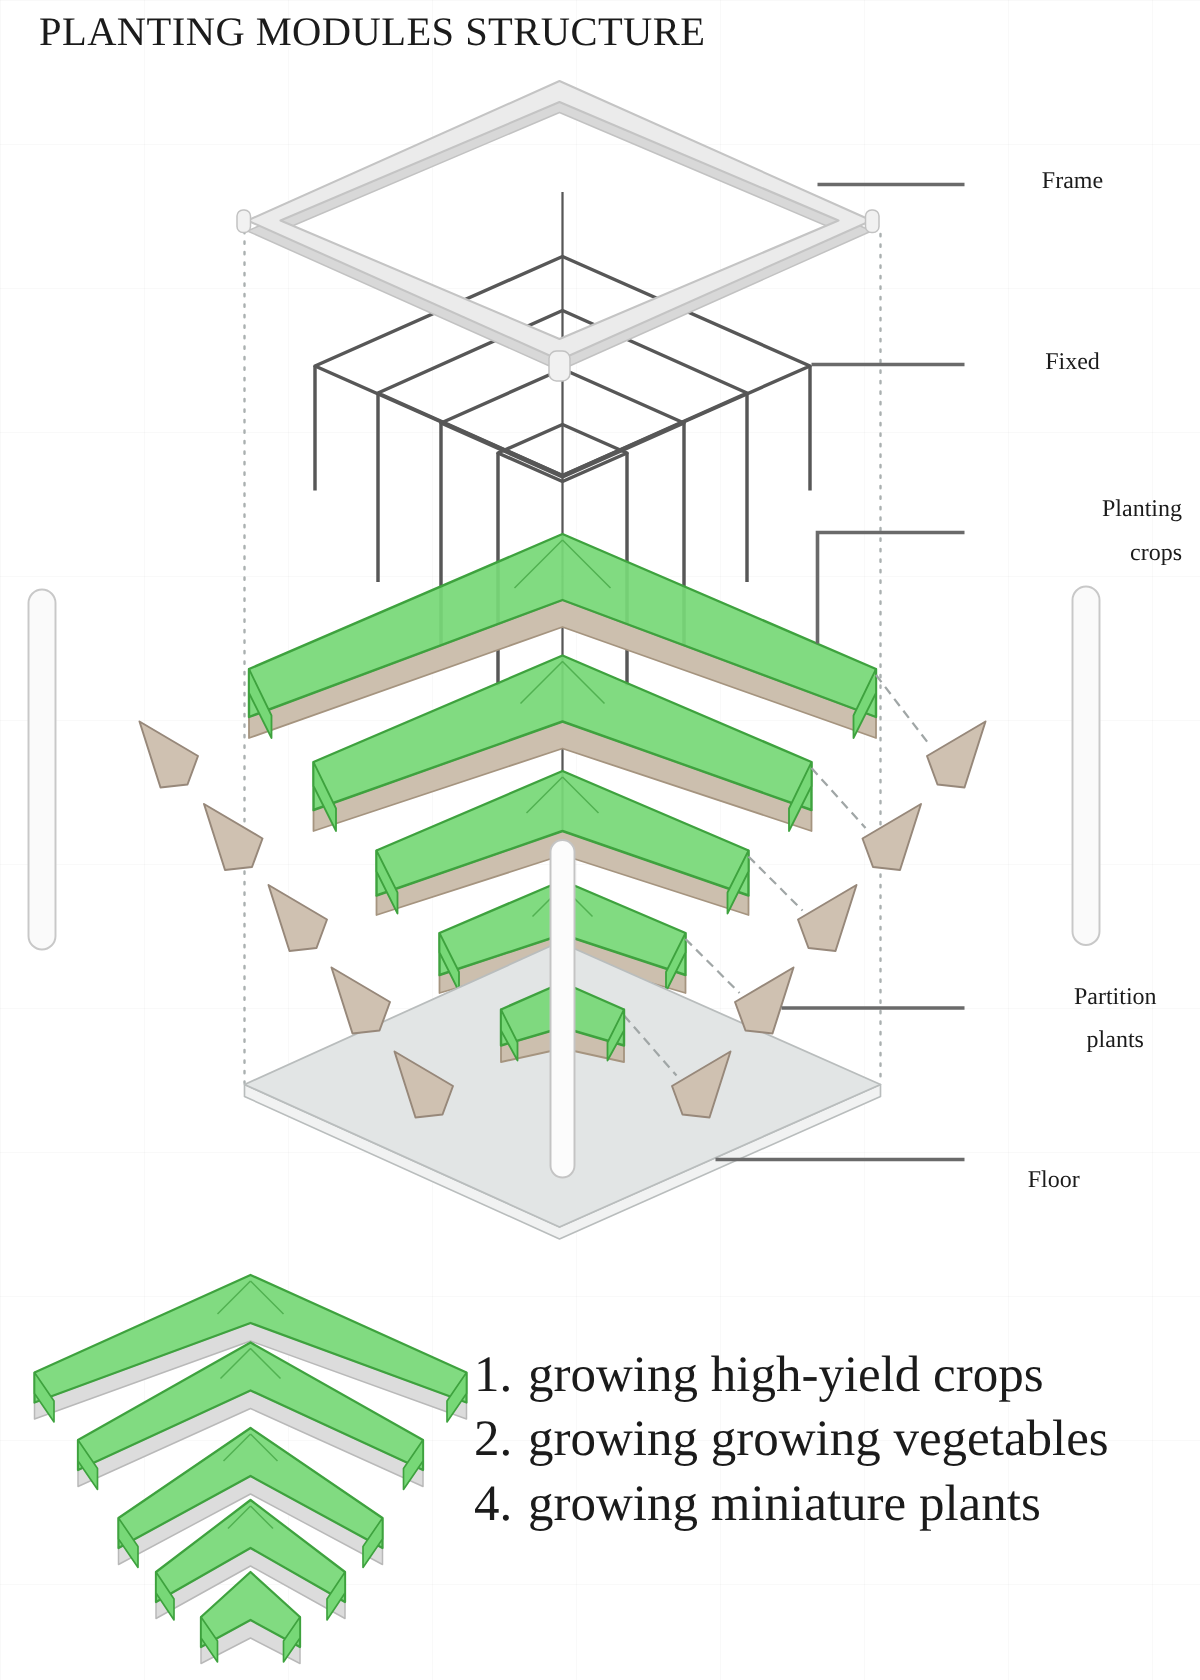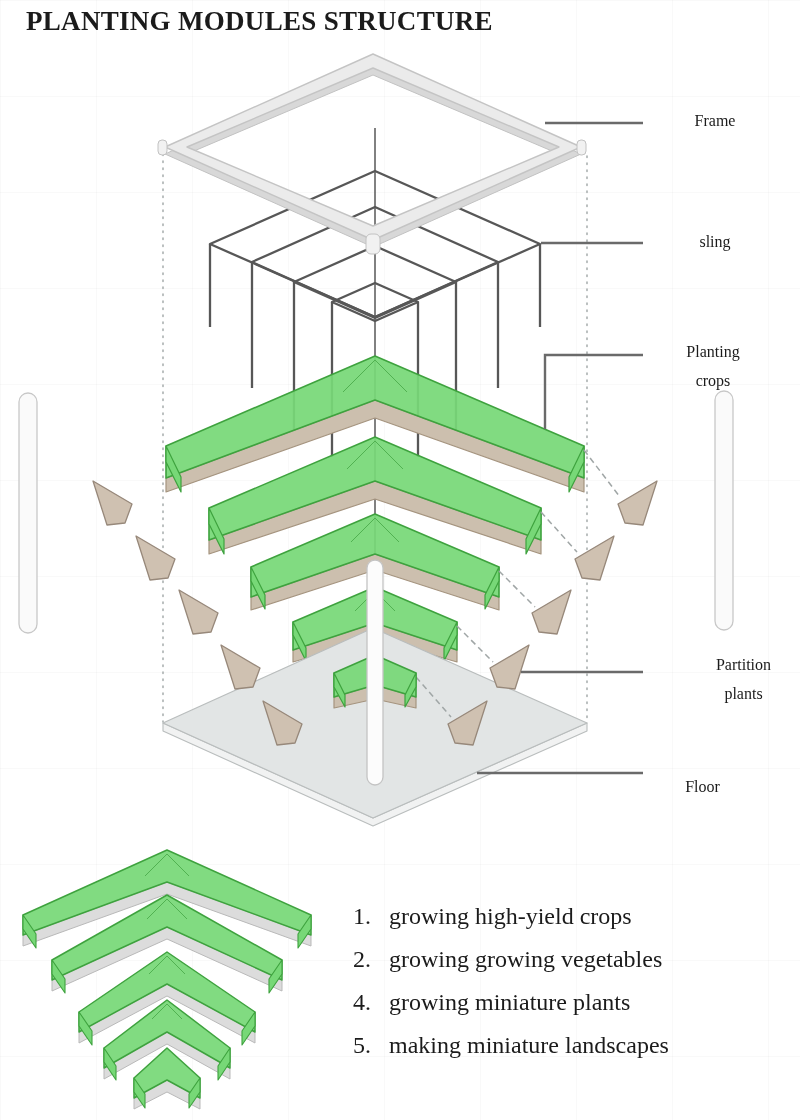--- a/index.html
+++ b/index.html
@@ -4,28 +4,28 @@
 <style>
   html,body{margin:0;padding:0;background:#ffffff;}
   .stage{
     position:relative;width:800px;height:1120px;background:#ffffff;overflow:hidden;
     font-family:"Liberation Serif","DejaVu Serif",serif;color:#1b1b1b;
     background-image:linear-gradient(rgba(0,0,0,0.025) 1px,transparent 1px),
                      linear-gradient(90deg,rgba(0,0,0,0.025) 1px,transparent 1px);
     background-size:96px 96px;
   }
   svg.diagram{position:absolute;left:0;top:0;}
-  .page-title{position:absolute;left:26px;top:6px;font-size:27px;font-weight:700;letter-spacing:.3px;white-space:nowrap;}
+  .page-title{position:absolute;left:26px;top:6px;font-size:27px;font-weight:400;letter-spacing:.3px;white-space:nowrap;}
   .callout{position:absolute;text-align:center;font-size:16px;line-height:29px;}
   .co-frame{left:645px;top:106px;width:140px;}
   .co-sling{left:645px;top:227px;width:140px;}
-  .co-area{left:638px;top:337px;width:150px;}
+  .co-area{left:638px;top:325px;width:150px;text-align:right;}
   .co-plate{left:666px;top:650px;width:155px;}
   .co-floor{left:645px;top:772px;width:115px;text-align:center;}
-  .legend{position:absolute;left:316px;top:895px;font-size:24px;line-height:43px;margin-left:37px;}
+  .legend{position:absolute;left:316px;top:895px;font-size:34px;line-height:43px;}
   .legend-item{white-space:nowrap;}
   .legend-num{display:inline-block;width:36px;}
   .co-line{display:block;}
 </style>
 </head>
 <body>
 
 <div class="stage">
 
   <svg class="diagram" width="800" height="1120" viewBox="0 0 800 1120">
@@ -174,34 +174,33 @@
       </g>
     </g>
   </svg>
 
   <div class="page-title">PLANTING MODULES STRUCTURE</div>
 
   <div class="callout co-frame">
     <span class="co-line">Frame</span>
   </div>
   <div class="callout co-sling">
-    <span class="co-line">sling</span>
+    <span class="co-line">Fixed</span>
   </div>
   <div class="callout co-area">
     <span class="co-line">Planting</span>
     <span class="co-line">crops</span>
   </div>
   <div class="callout co-plate">
     <span class="co-line">Partition</span>
     <span class="co-line">plants</span>
   </div>
   <div class="callout co-floor">
     <span class="co-line">Floor</span>
   </div>
 
   <div class="legend">
     <div class="legend-item"><span class="legend-num">1.</span><span>growing high-yield crops</span></div>
     <div class="legend-item"><span class="legend-num">2.</span><span>growing growing vegetables</span></div>
     <div class="legend-item"><span class="legend-num">4.</span><span>growing miniature plants</span></div>
-    <div class="legend-item"><span class="legend-num">5.</span><span>making miniature landscapes</span></div>
   </div>
 
 </div>
 
 </body></html>

